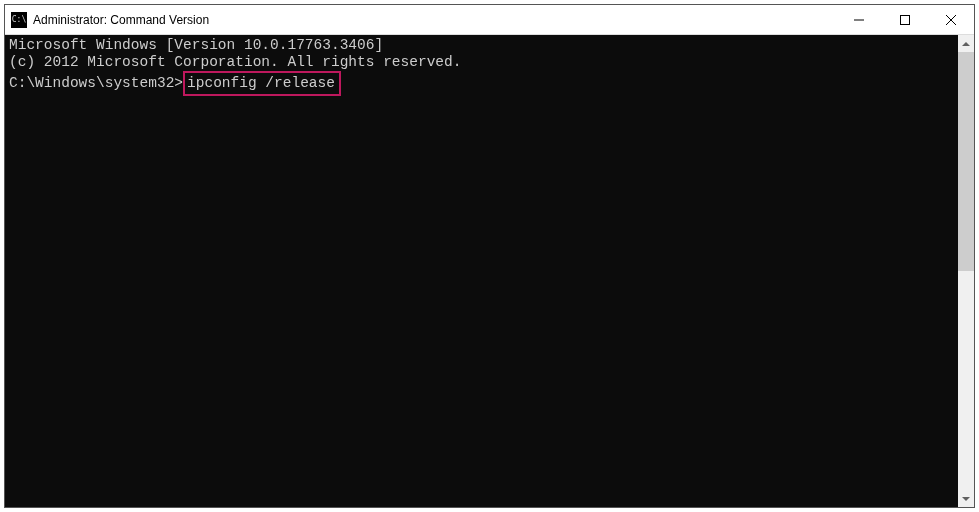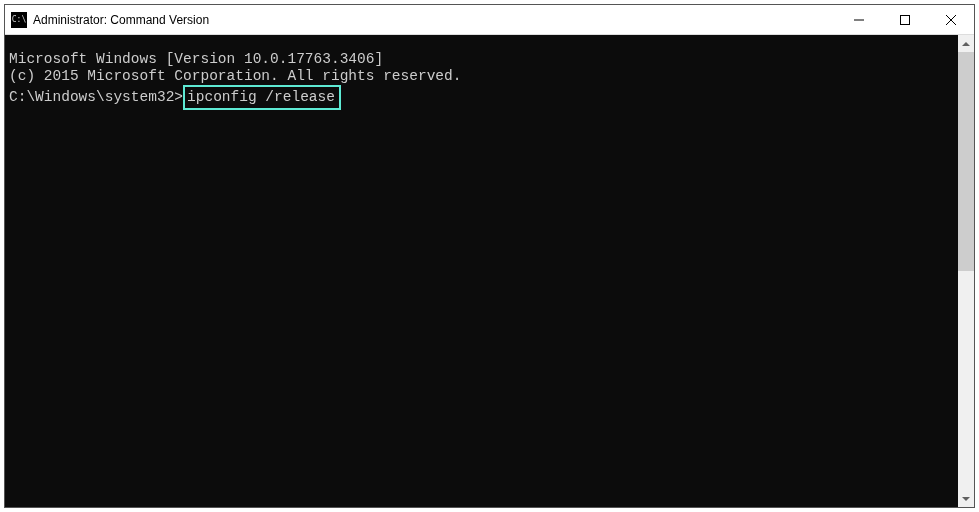--- a/index.html
+++ b/index.html
@@ -69,27 +69,27 @@
       background: #0c0c0c;
       position: relative;
     }
     .console {
       flex: 1;
       background: #0c0c0c;
       color: #ccc;
       font-family: Consolas, "Courier New", monospace;
       font-size: 14.5px;
       line-height: 17px;
-      padding: 16px 0 0 4px;
+      padding: 2px 0 0 4px;
       white-space: pre;
       overflow: hidden;
     }
     .console-line { display: block; }
     .cmd-highlight {
-      border: 2px solid #5eead4;
+      border: 2px solid #be185d;
       padding: 2px 4px 2px 2px;
       display: inline-block;
     }
     .scrollbar {
       width: 16px;
       background: #f0f0f0;
       display: flex;
       flex-direction: column;
     }
     .scroll-arrow {
@@ -136,21 +136,21 @@
       </button>
       <button class="win-btn close" title="Close">
         <svg viewBox="0 0 10 10">
             <line x1="0" y1="0" x2="10" y2="10" stroke="#000" stroke-width="1"></line>
             <line x1="10" y1="0" x2="0" y2="10" stroke="#000" stroke-width="1"></line>
           </svg>
       </button>
     </div>
   </div>
   <div class="content-area">
-    <div class="console"><span class="console-line">Microsoft Windows [Version 10.0.17763.3406]</span><span class="console-line">(c) 2015 Microsoft Corporation. All rights reserved.</span><span class="console-line"></span><span class="console-line"><span>C:\Windows\system32&gt;</span><span class="cmd-highlight">ipconfig /release</span></span></div>
+    <div class="console"><span class="console-line">Microsoft Windows [Version 10.0.17763.3406]</span><span class="console-line">(c) 2012 Microsoft Corporation. All rights reserved.</span><span class="console-line"></span><span class="console-line"><span>C:\Windows\system32&gt;</span><span class="cmd-highlight">ipconfig /release</span></span></div>
     <div class="scrollbar">
       <div class="scroll-arrow">
         <svg width="8" height="4" viewBox="0 0 8 4">
             <polygon points="4,0 8,4 0,4" fill="#606060"></polygon>
           </svg>
       </div>
       <div class="scroll-track">
         <div class="scroll-thumb"></div>
       </div>
       <div class="scroll-arrow">

